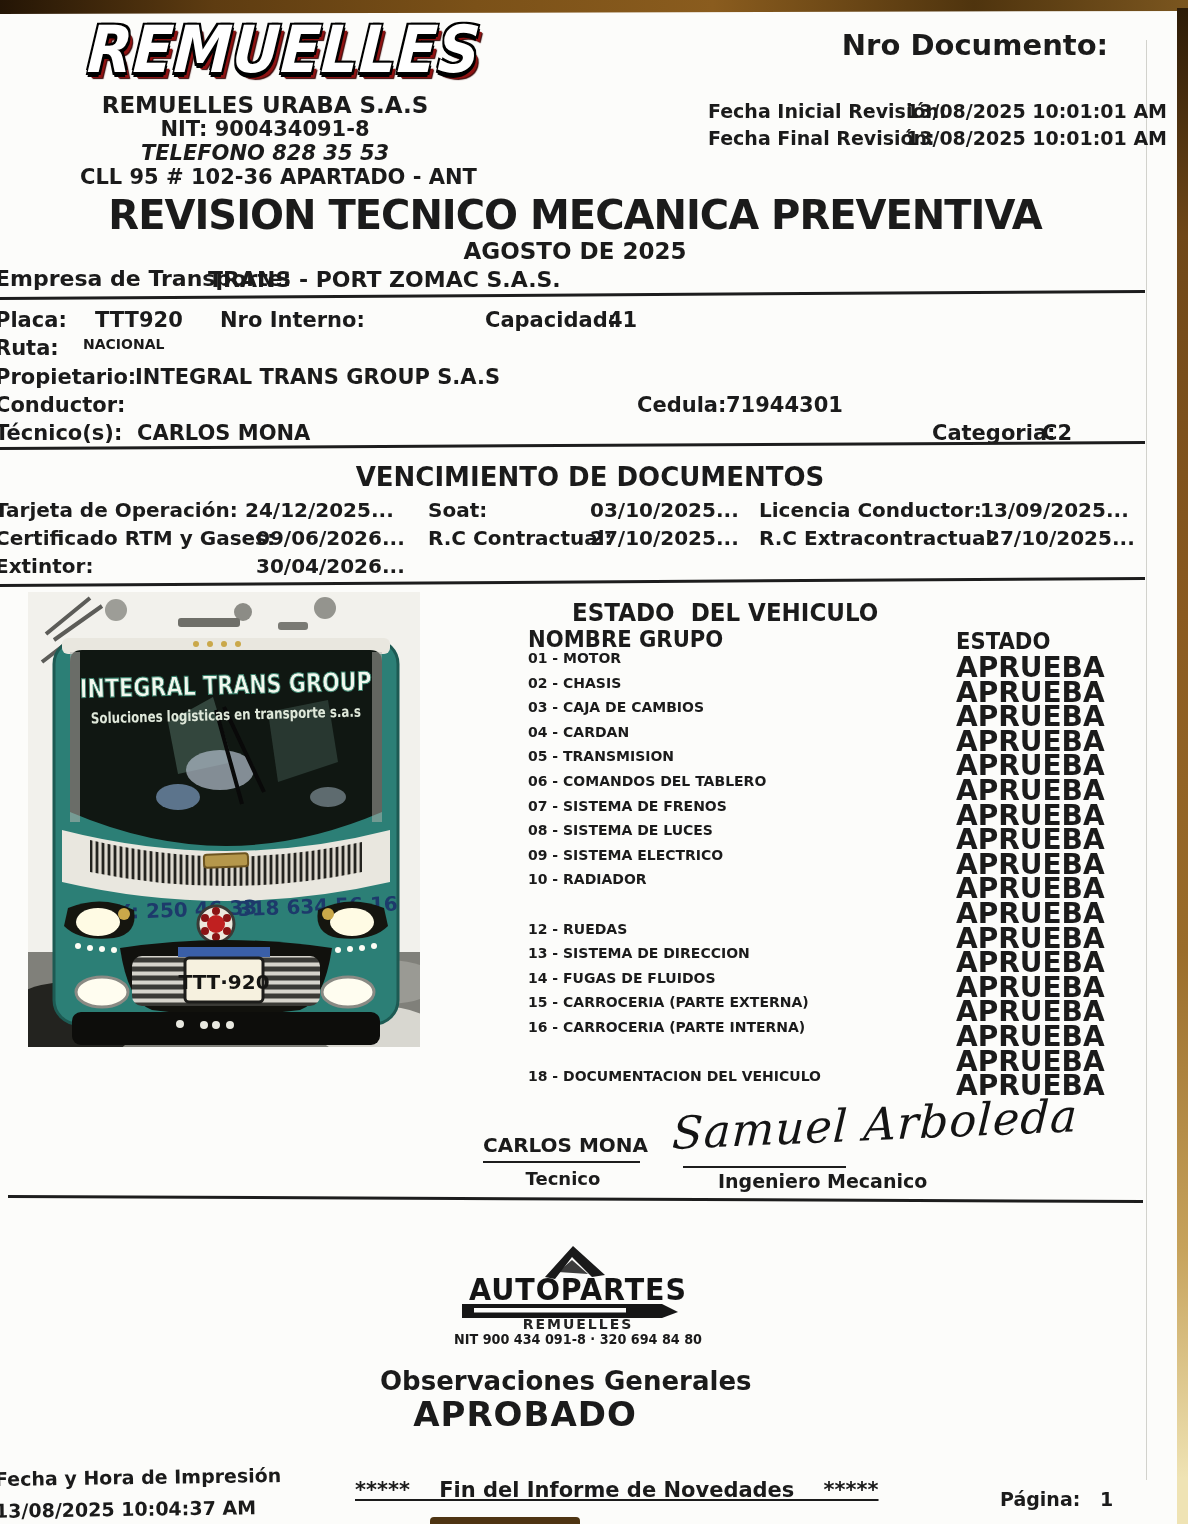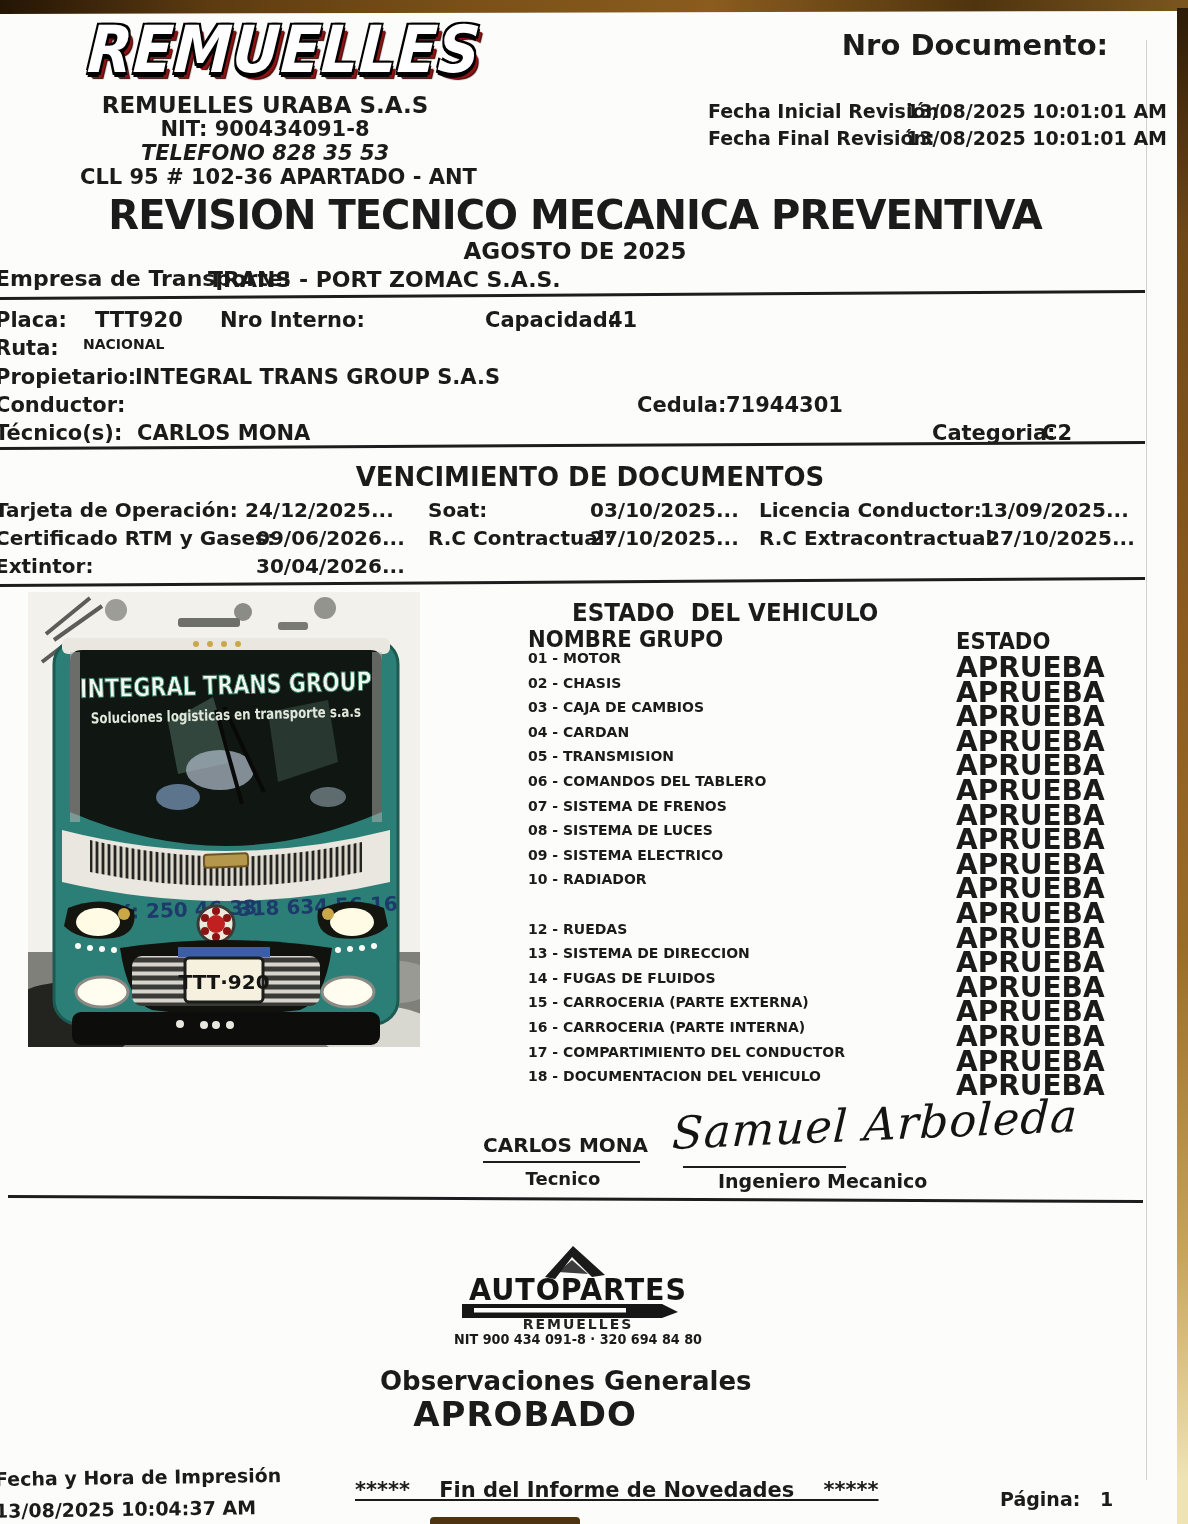--- a/index.html
+++ b/index.html
@@ -256,21 +256,20 @@
       </div>
       <div class="estado-row">
         <span class="nm">15 - CARROCERIA (PARTE EXTERNA)</span>
         <span class="st">APRUEBA</span>
       </div>
       <div class="estado-row">
         <span class="nm">16 - CARROCERIA (PARTE INTERNA)</span>
         <span class="st">APRUEBA</span>
       </div>
       <div class="estado-row">
-        <span class="nm">17 - COMPARTIMIENTO DEL CONDUCTOR</span>
         <span class="st">APRUEBA</span>
       </div>
       <div class="estado-row">
         <span class="nm">18 - DOCUMENTACION DEL VEHICULO</span>
         <span class="st">APRUEBA</span>
       </div>
     </div>
 
   <div class="abs c lbl" style="left:483px;top:1133px;width:160px;font-size:20px;">CARLOS MONA</div>
   <div class="rule" style="left:483px;top:1161px;width:157px;height:2px;"></div>

